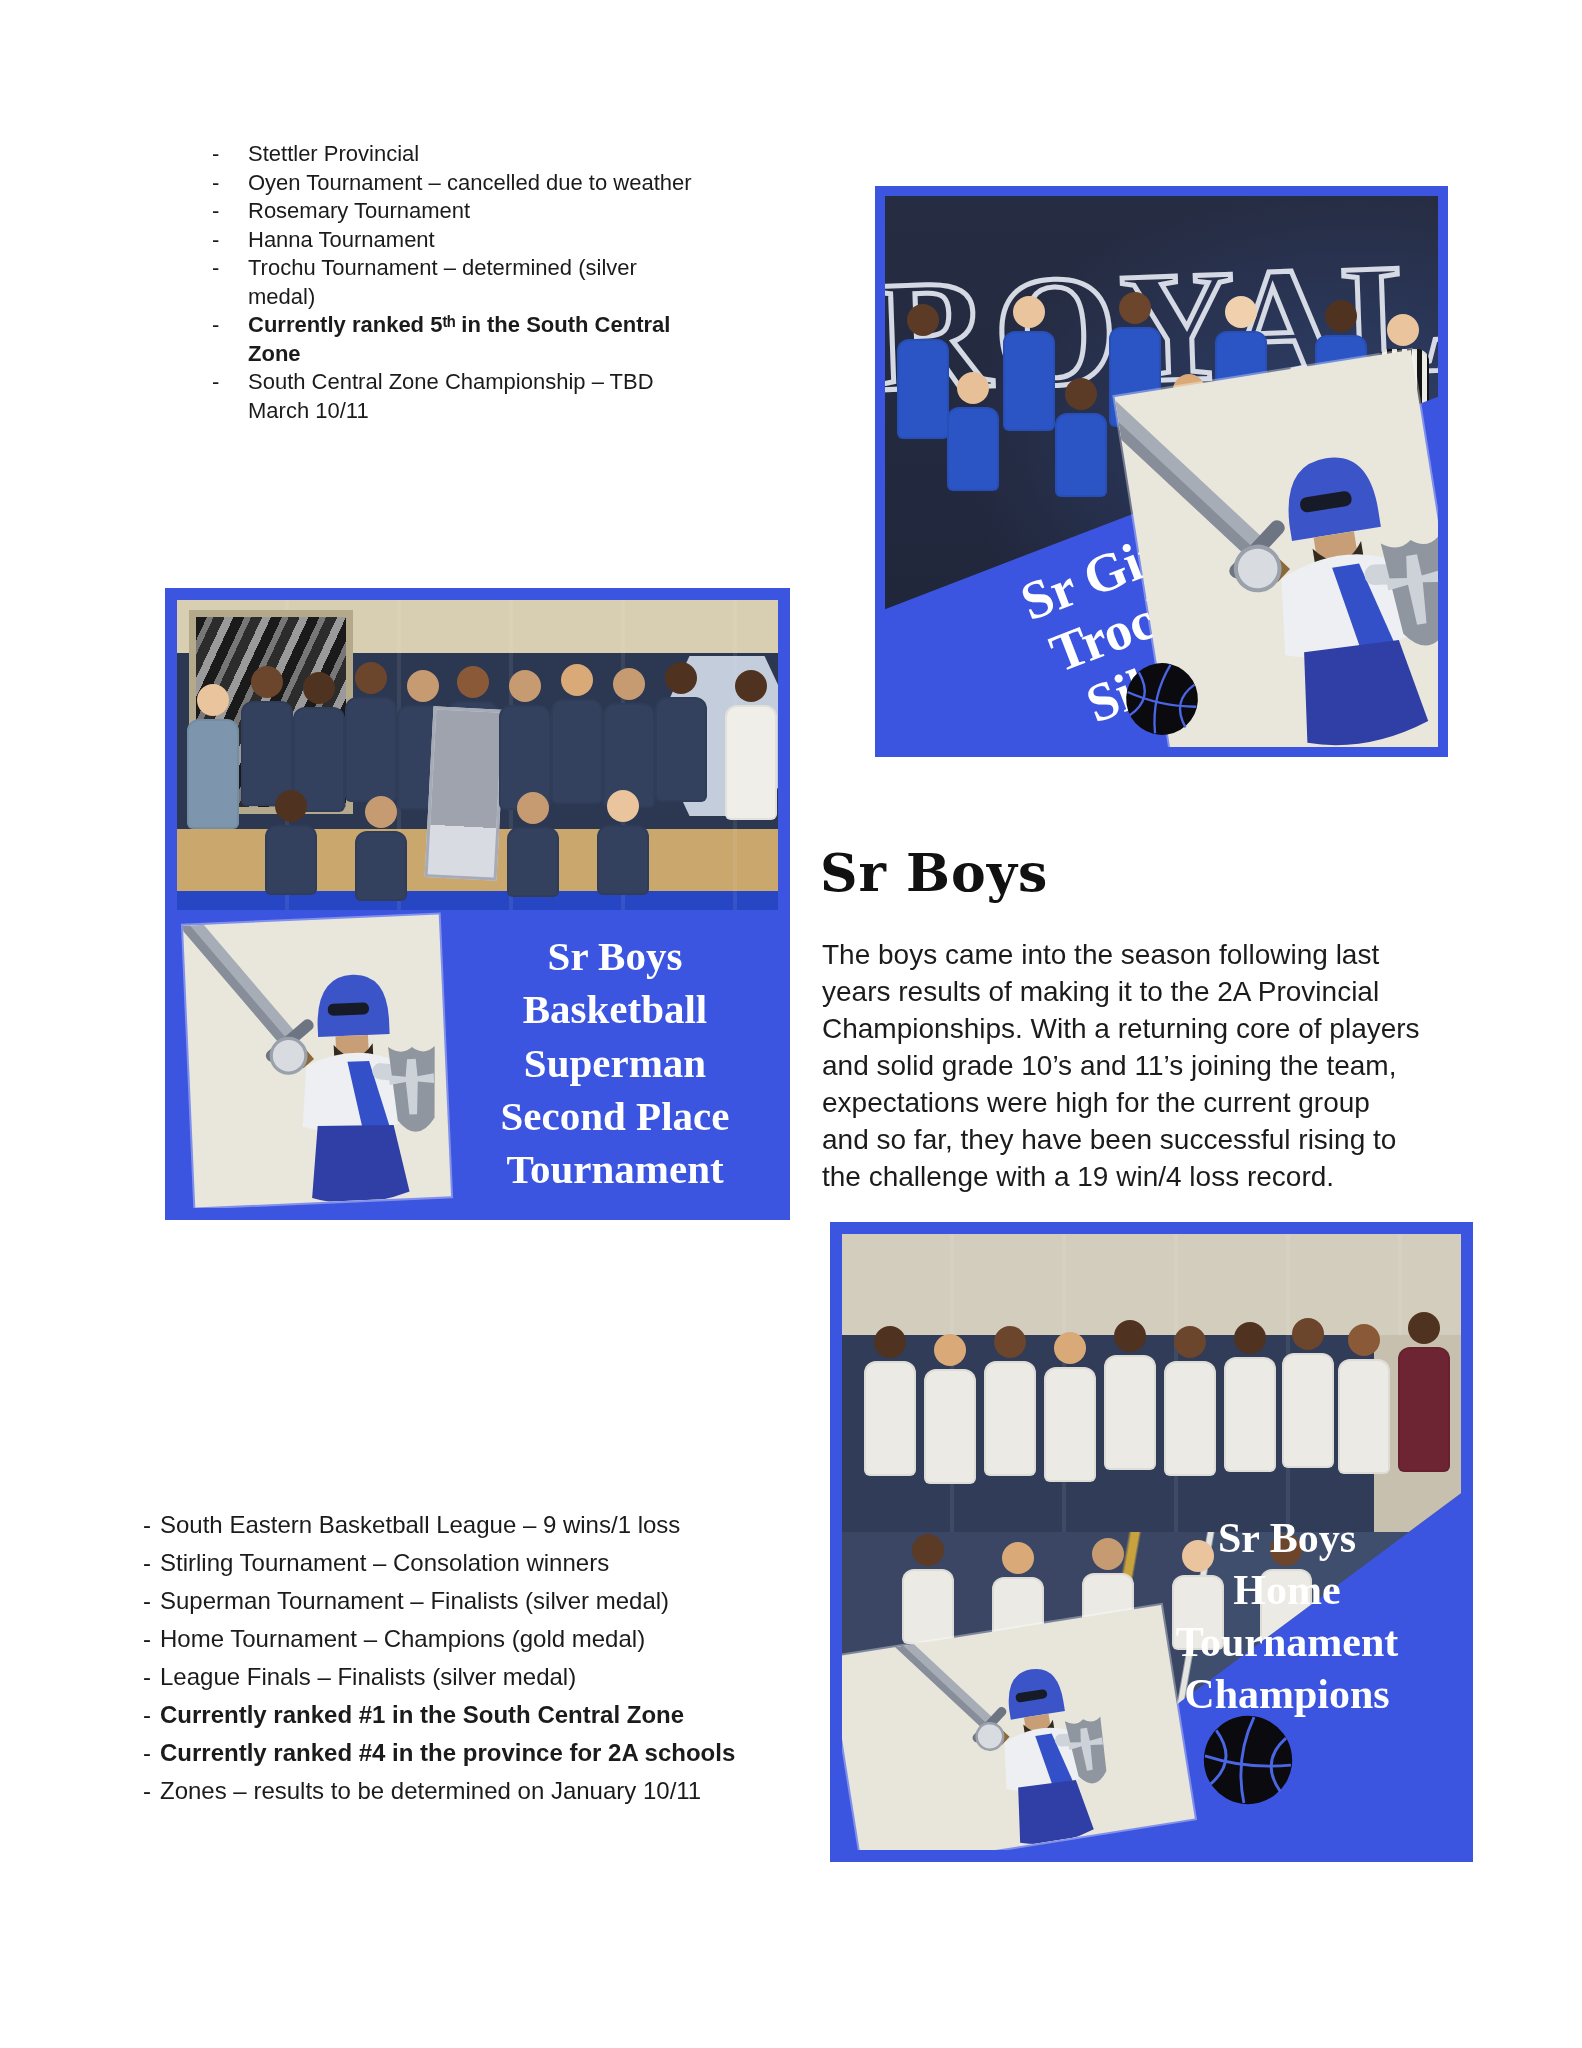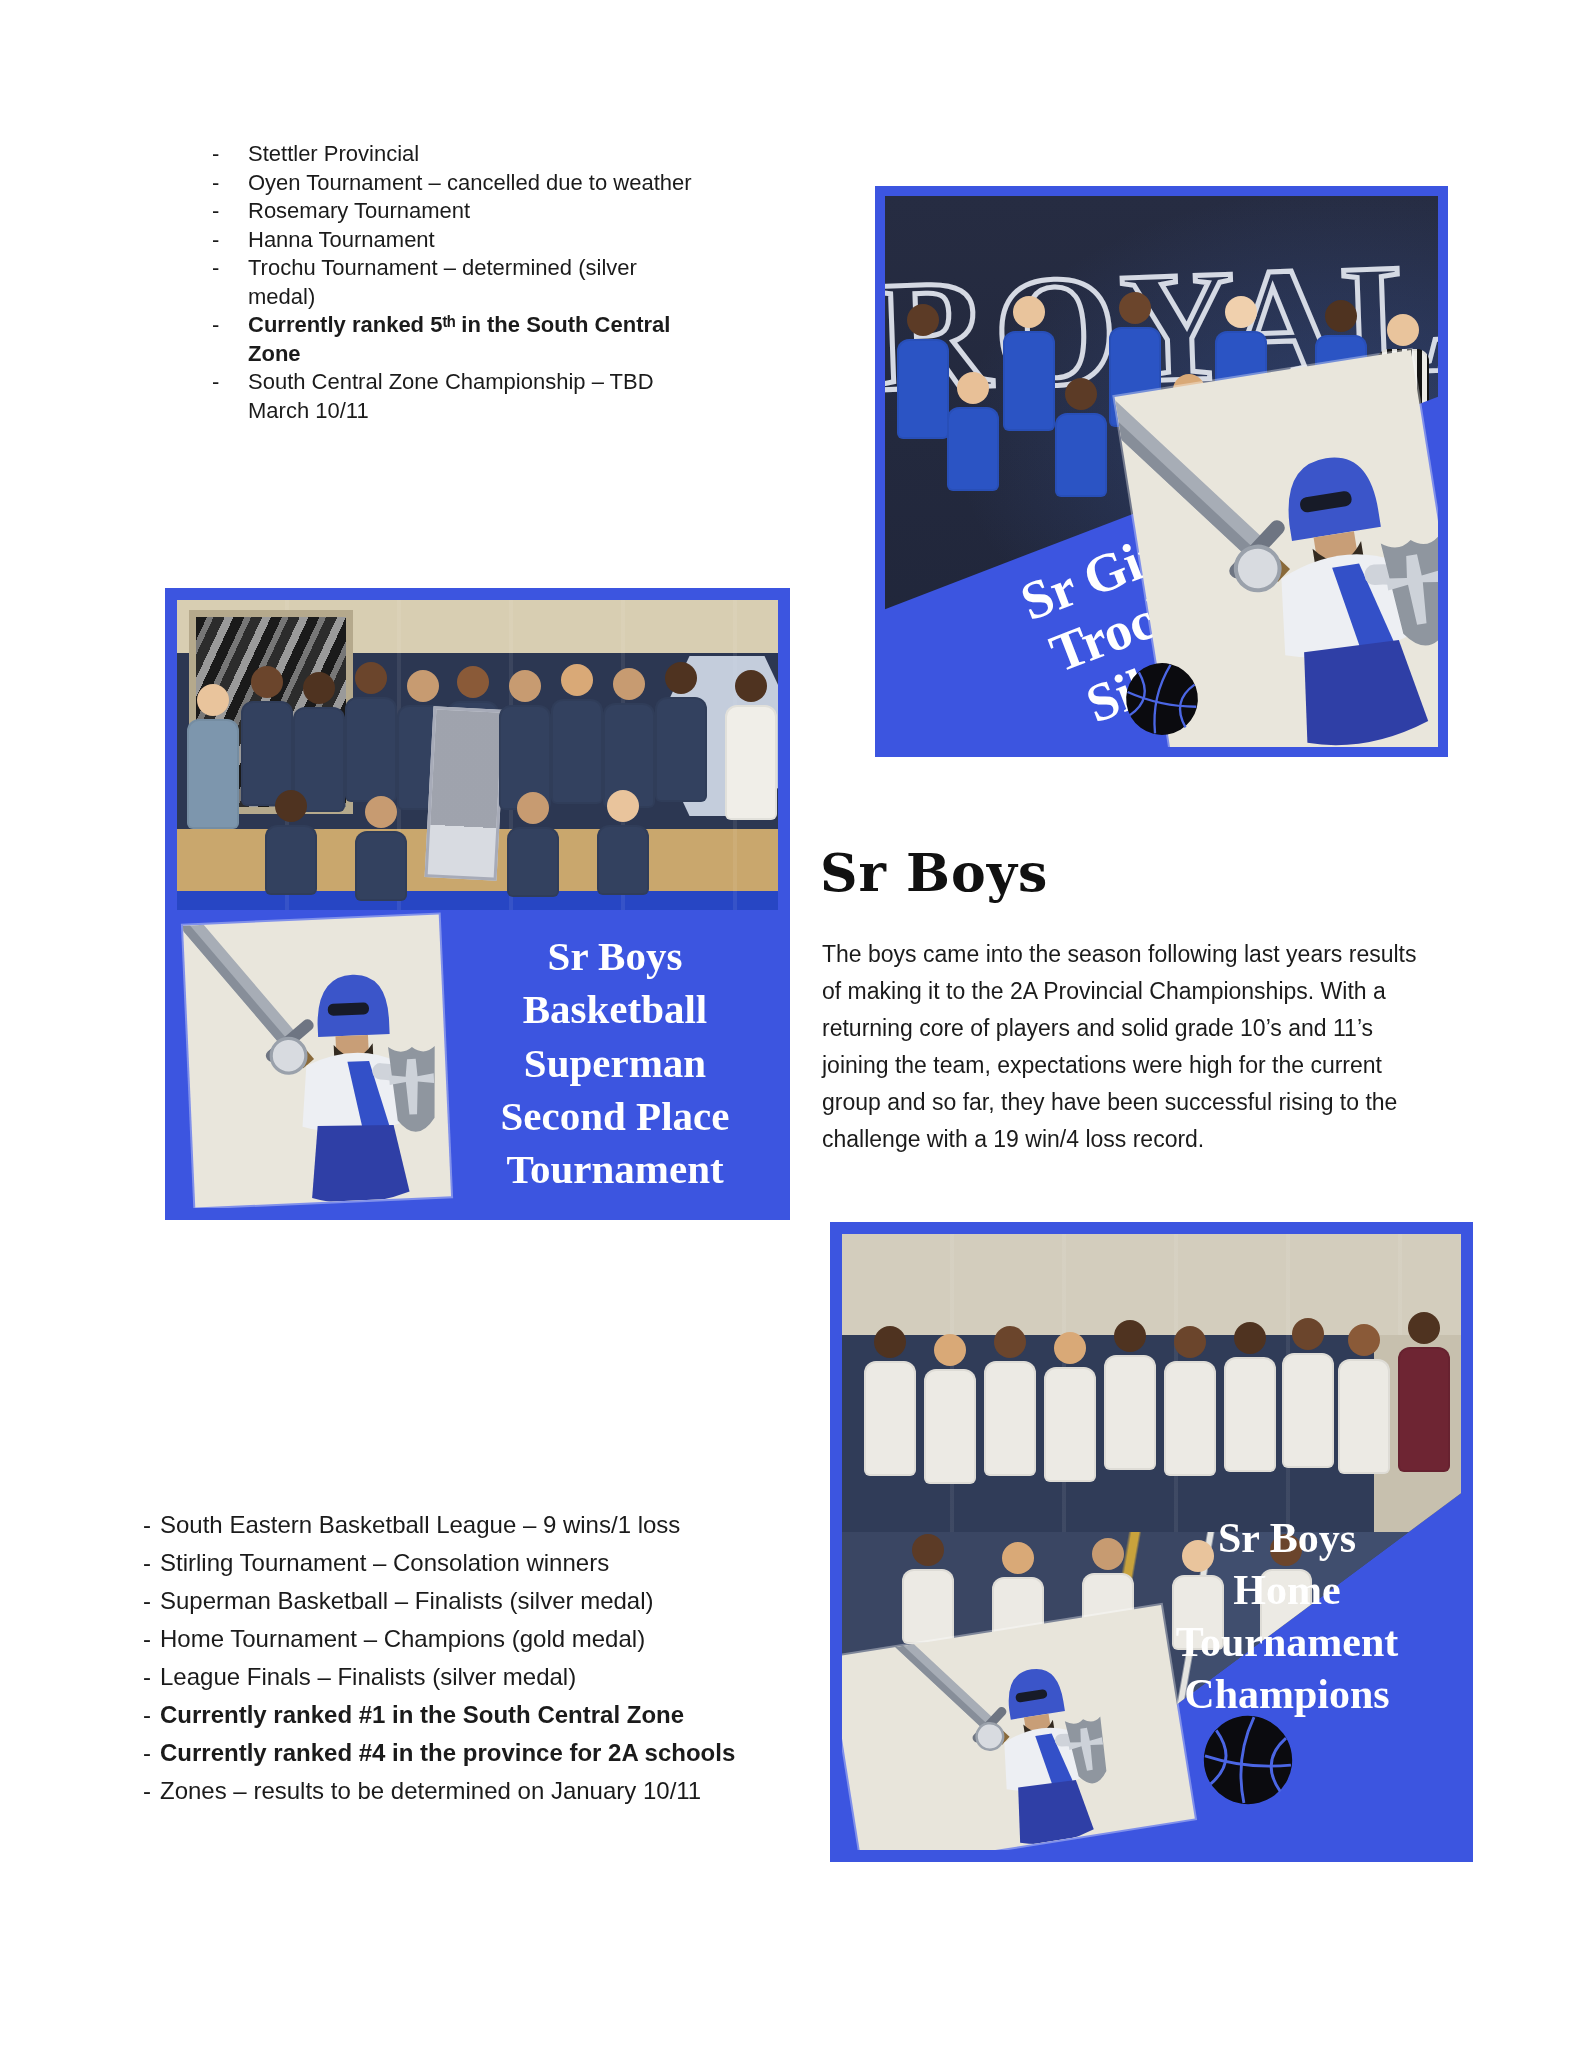--- a/index.html
+++ b/index.html
@@ -9,21 +9,21 @@
   
   .list{position:absolute;}
   .list .li{display:flex;align-items:flex-start;}
   .list .t{white-space:pre-line;}
   .list .b{font-weight:700;}
   #top-list{left:212px;top:140px;width:480px;font-size:22px;line-height:28.5px;}
   #top-list .dash{width:36px;flex:0 0 36px;}
   #bottom-list{left:143px;top:1506px;width:740px;font-size:24px;line-height:38px;}
   #bottom-list .dash{flex:0 0 auto;margin-right:9px;}
   .para{position:absolute;font-size:24px;line-height:38px;}
-  #right-para{left:822px;top:936px;width:600px;font-size:23px;line-height:37px;}
+  #right-para{left:822px;top:936px;width:600px;font-size:28px;line-height:37px;}
   #bottom-para{left:143px;top:1330px;width:706px;}
   #sr-boys-heading{position:absolute;left:820px;top:842px;font-family:"DejaVu Serif",serif;
      font-weight:700;font-size:52px;color:#111;letter-spacing:1px;}
 
   
   .block{position:absolute;background:#3c55e0;}
   .inner{position:absolute;inset:10px;overflow:hidden;background:#3c55e0;}
   .photo{position:absolute;left:0;top:0;right:0;}
   .bannertext{position:absolute;color:#fff;font-family:"Liberation Serif",serif;
      font-weight:700;text-align:center;}
@@ -229,21 +229,21 @@
       <div class="li">
         <span class="dash">-</span>
         <span class="t">South Eastern Basketball League – 9 wins/1 loss</span>
       </div>
       <div class="li">
         <span class="dash">-</span>
         <span class="t">Stirling Tournament – Consolation winners</span>
       </div>
       <div class="li">
         <span class="dash">-</span>
-        <span class="t">Superman Basketball – Finalists (silver medal)</span>
+        <span class="t">Superman Tournament – Finalists (silver medal)</span>
       </div>
       <div class="li">
         <span class="dash">-</span>
         <span class="t">Home Tournament – Champions (gold medal)</span>
       </div>
       <div class="li">
         <span class="dash">-</span>
         <span class="t">League Finals – Finalists (silver medal)</span>
       </div>
       <div class="li">

